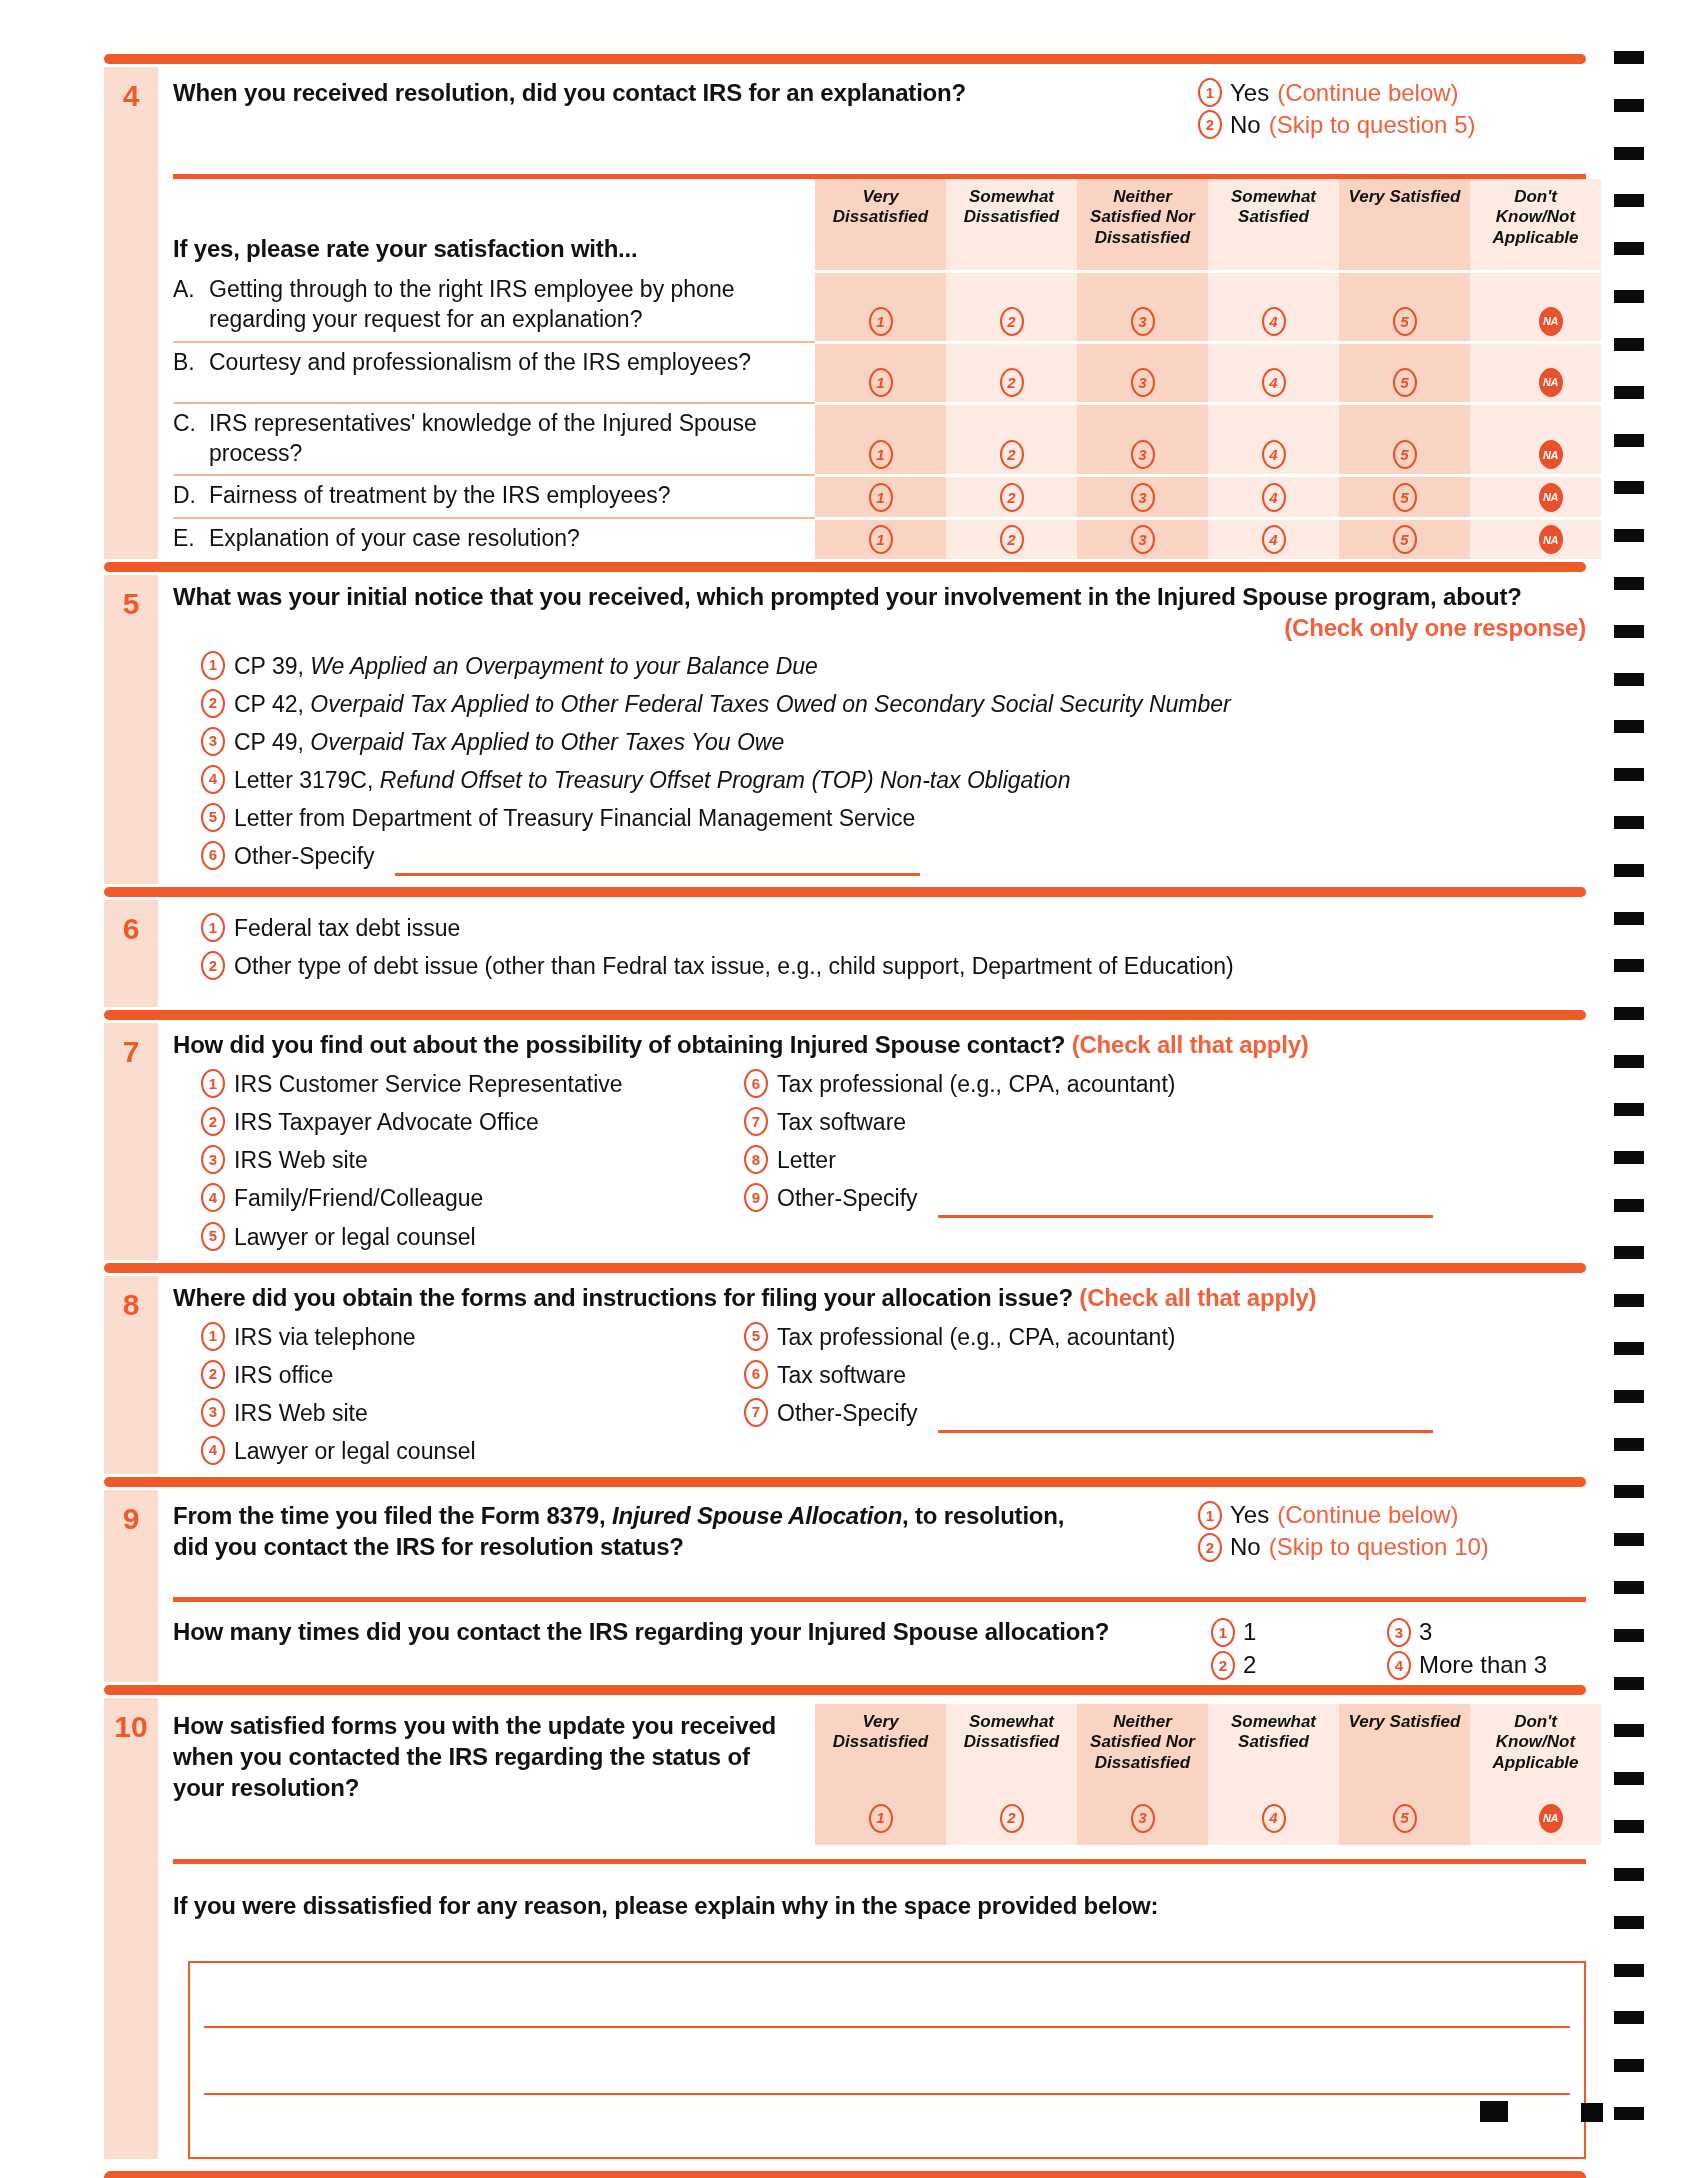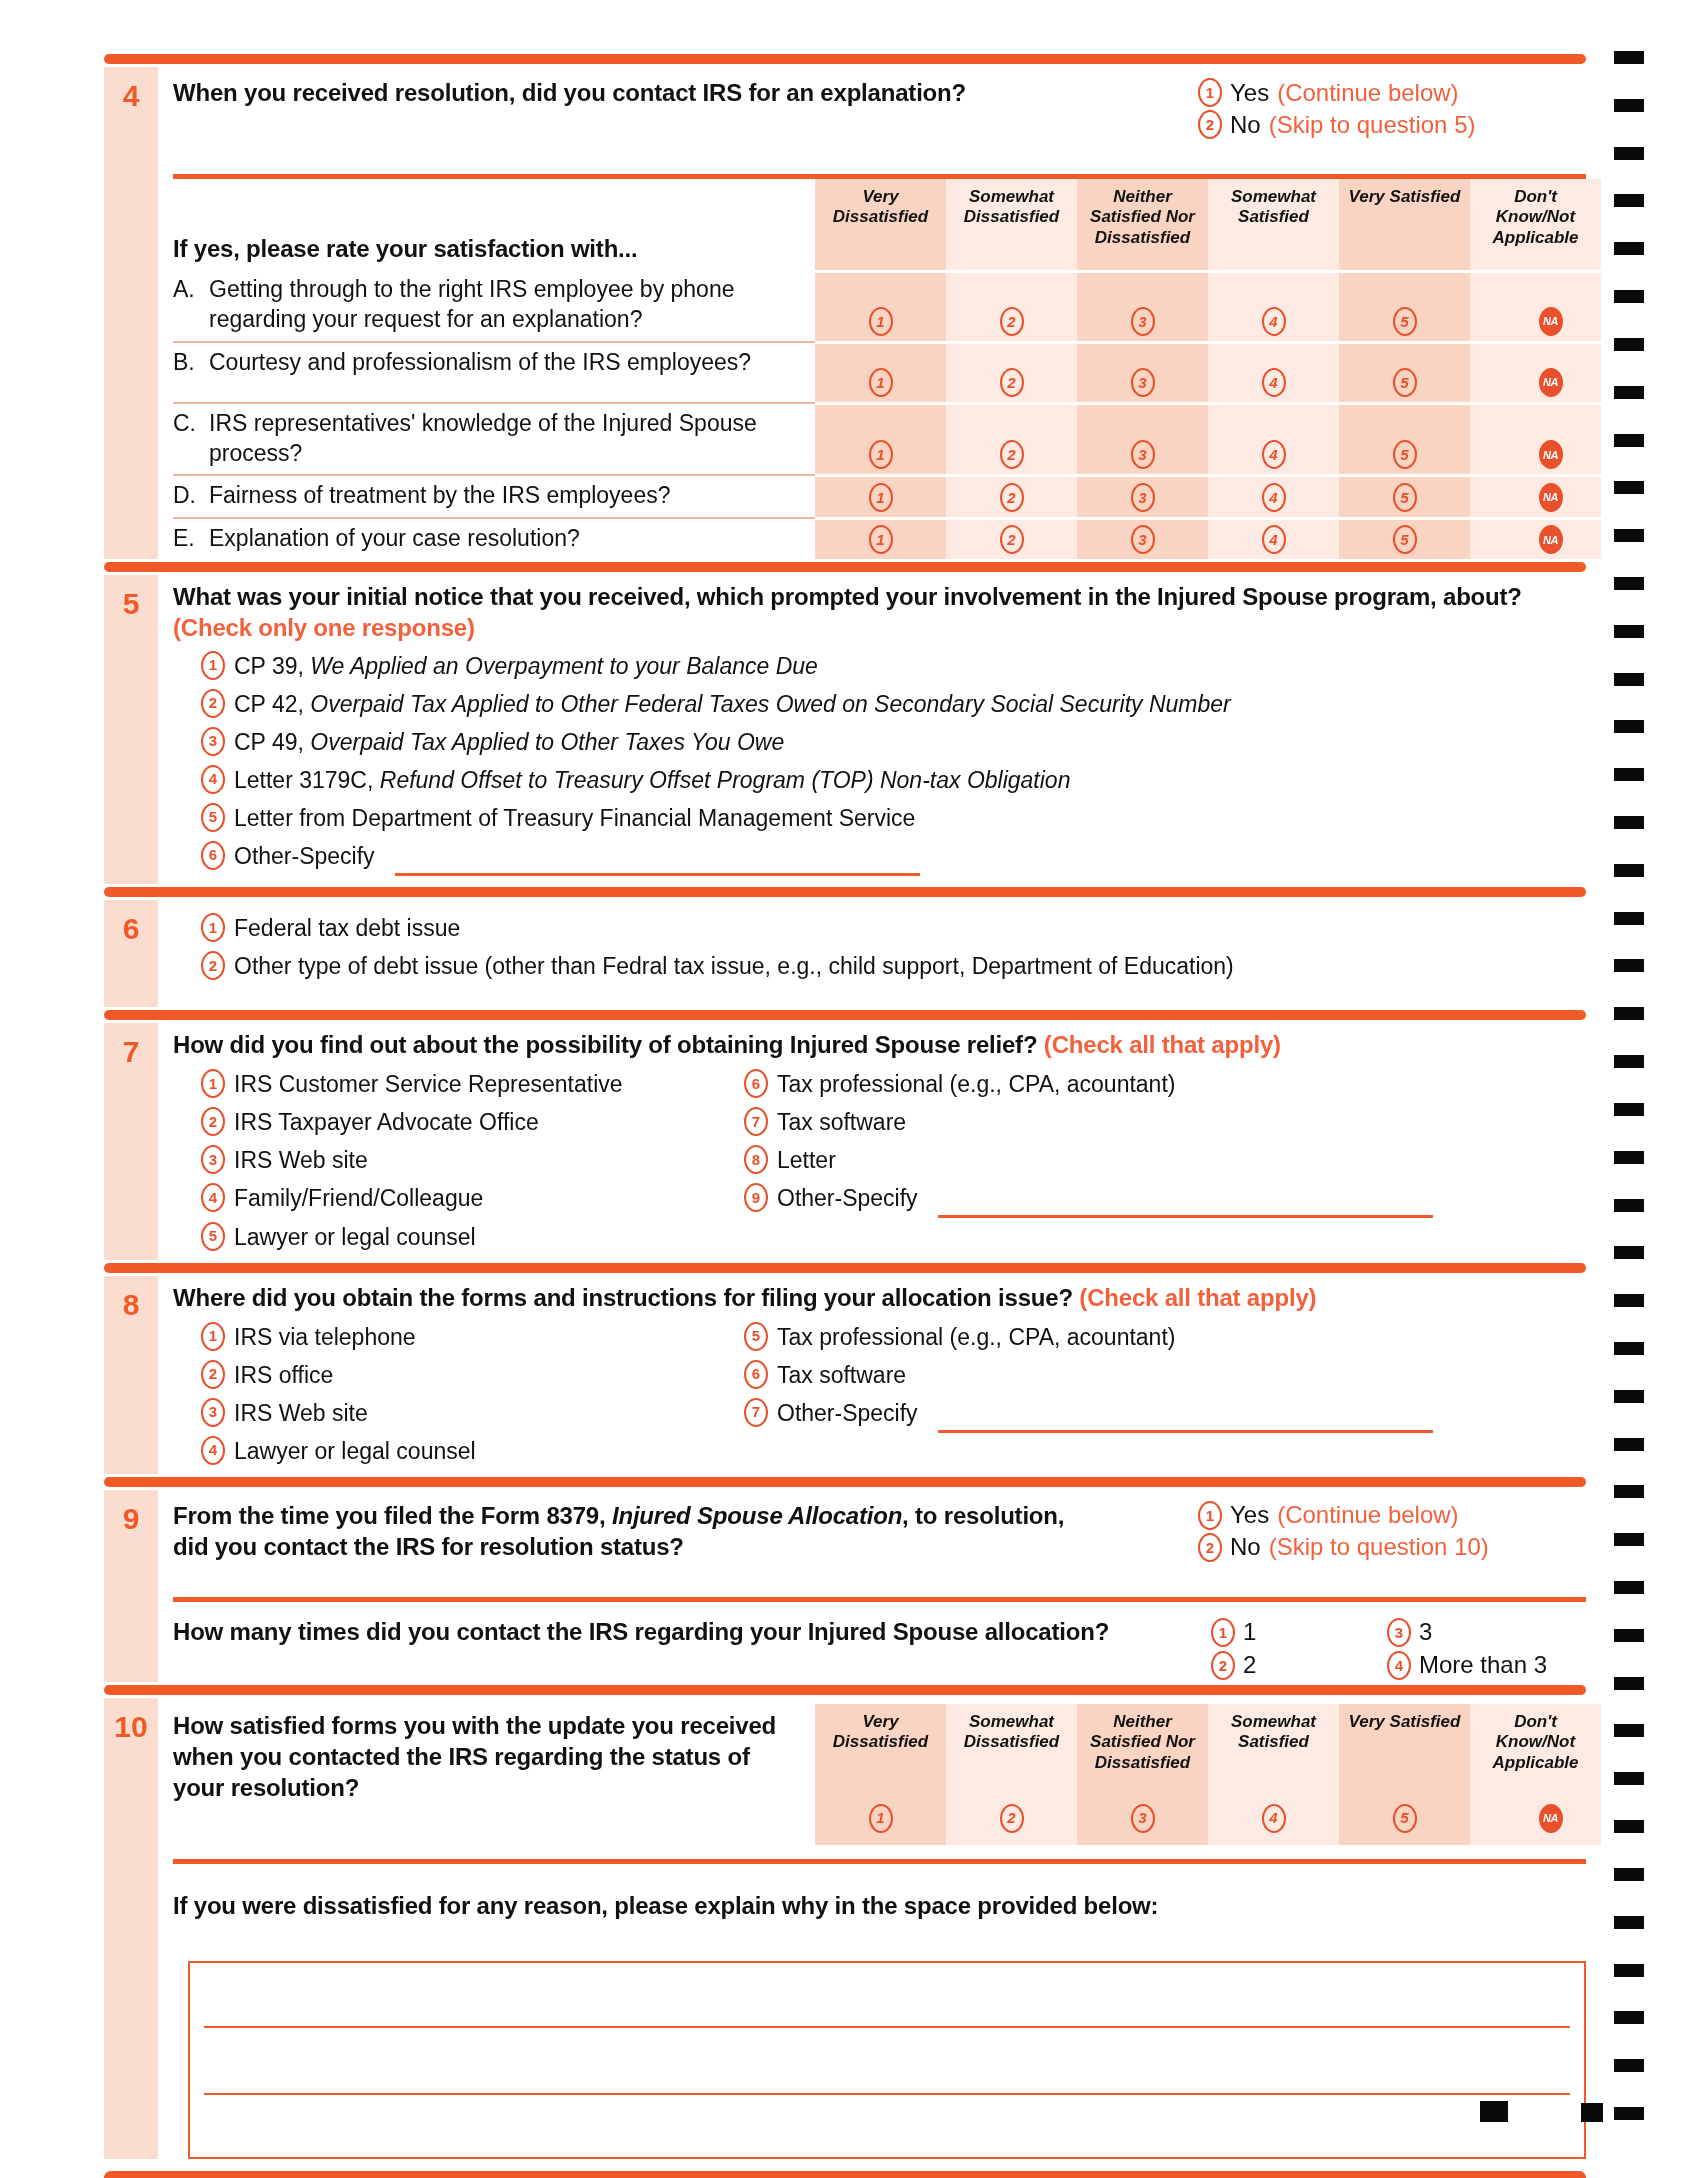--- a/index.html
+++ b/index.html
@@ -10,21 +10,21 @@
   .content{position:absolute;left:104px;top:51px;width:1482px;}
   .bar{height:10px;background:var(--orange);border-radius:5px;margin:3px 0;}
   .pillbar{height:13px;background:var(--orange);border-radius:8px;margin-top:12px;}
   .section{display:flex;}
   .nstrip{width:54px;flex:none;background:var(--strip);text-align:center;padding-top:12px;
           font-weight:bold;font-size:30px;color:var(--orange);box-sizing:border-box;}
   .sbody{flex:1;padding:6px 0 0 15px;min-width:0;}
   .divider{height:5px;background:var(--orange);margin:6px 0 0 0;}
   .q{font-weight:bold;font-size:24px;line-height:1.3;letter-spacing:-0.2px;}
   .otxt{color:var(--otext);}
-  .obold{color:var(--otext);font-weight:bold;}
+  .obold{color:var(--otext);font-weight:bold;text-align:right;}
   .ital{font-style:italic;}
   
   .circ{display:inline-flex;flex:none;width:24px;height:29px;border:2.5px solid var(--circ);
         border-radius:50%;align-items:center;justify-content:center;font-size:15px;font-weight:bold;
         color:var(--circ);background:transparent;box-sizing:border-box;}
   .na{background:var(--circ);color:#fff;font-size:11px;letter-spacing:-0.5px;margin-left:30px;}
   
   .optlist{padding-left:28px;margin-top:6px;}
   .opt{display:flex;align-items:flex-start;margin:7px 0;font-size:23px;line-height:1.35;}
   .opt .circ{margin-right:9px;margin-top:0px;}
@@ -318,21 +318,21 @@
           </div>
         </div>
       </div>
     </div>
 
     <div class="bar"></div>
 
     <div class="section" style="min-height:196px;">
       <div class="nstrip">7</div>
       <div class="sbody">
-        <div class="q"><span>How did you find out about the possibility of obtaining Injured Spouse relief? </span><span class="obold">(Check all that apply)</span></div>
+        <div class="q"><span>How did you find out about the possibility of obtaining Injured Spouse contact? </span><span class="obold">(Check all that apply)</span></div>
         <div class="twocol">
           <div class="colL optlist" style="margin-top:2px;">
             <div class="opt">
                 <span class="circ">1</span>
                 <span>IRS Customer Service Representative</span>
               </div>
             <div class="opt">
                 <span class="circ">2</span>
                 <span>IRS Taxpayer Advocate Office</span>
               </div>

